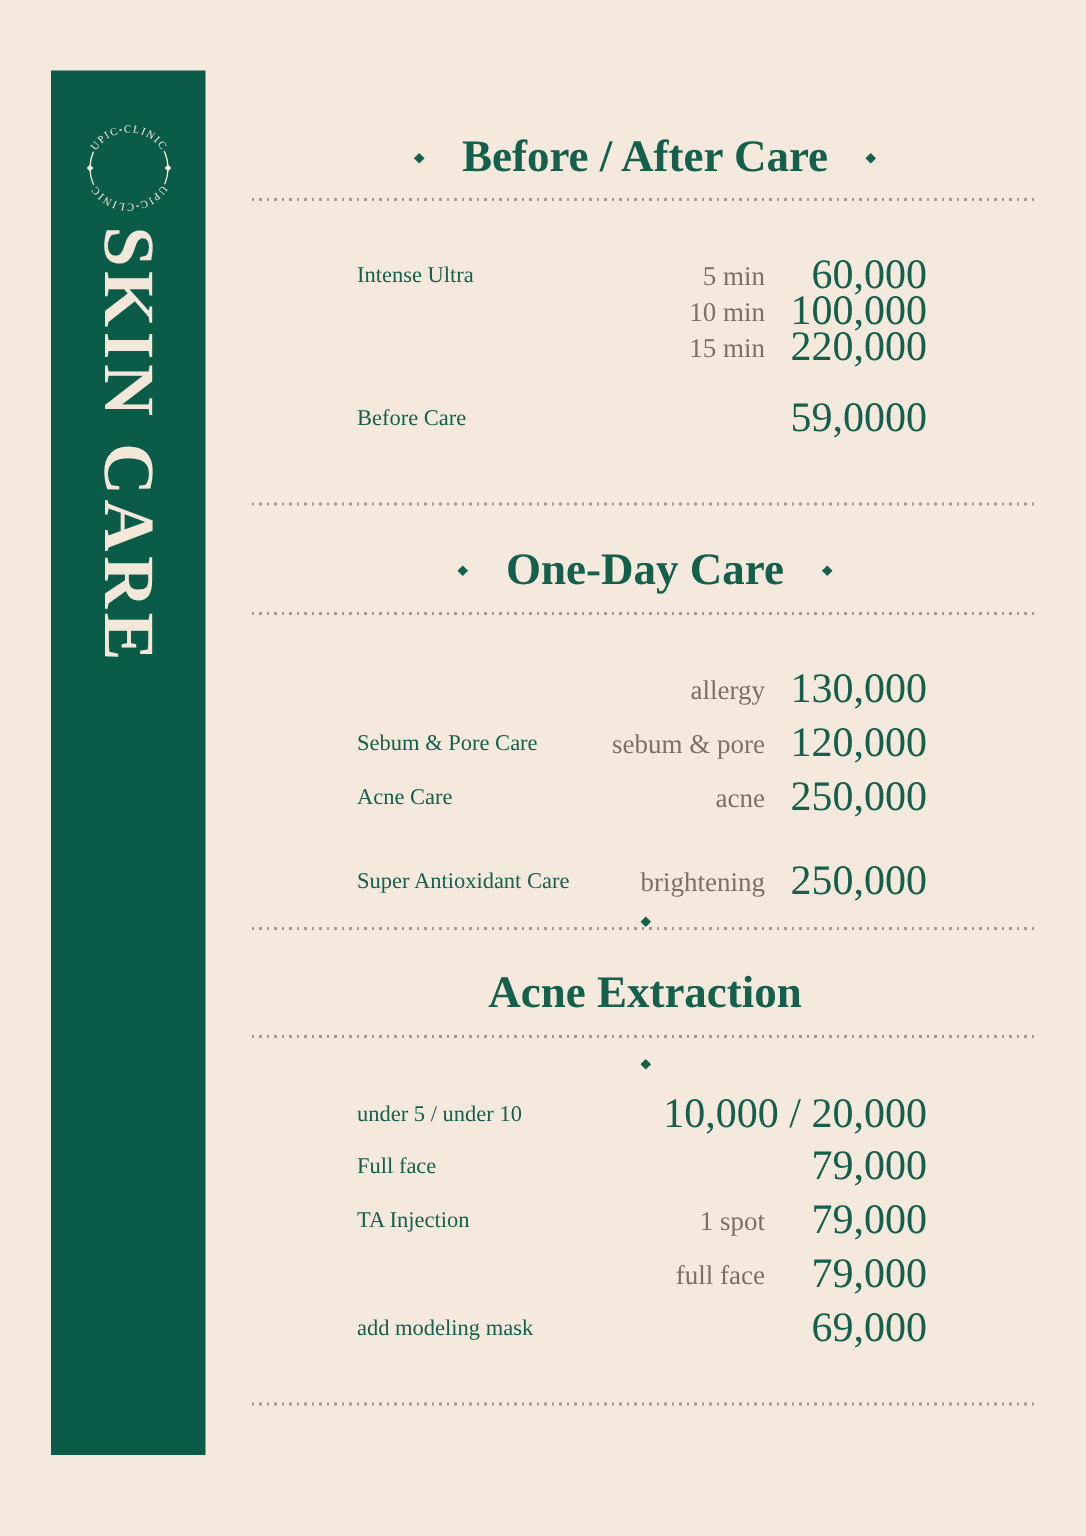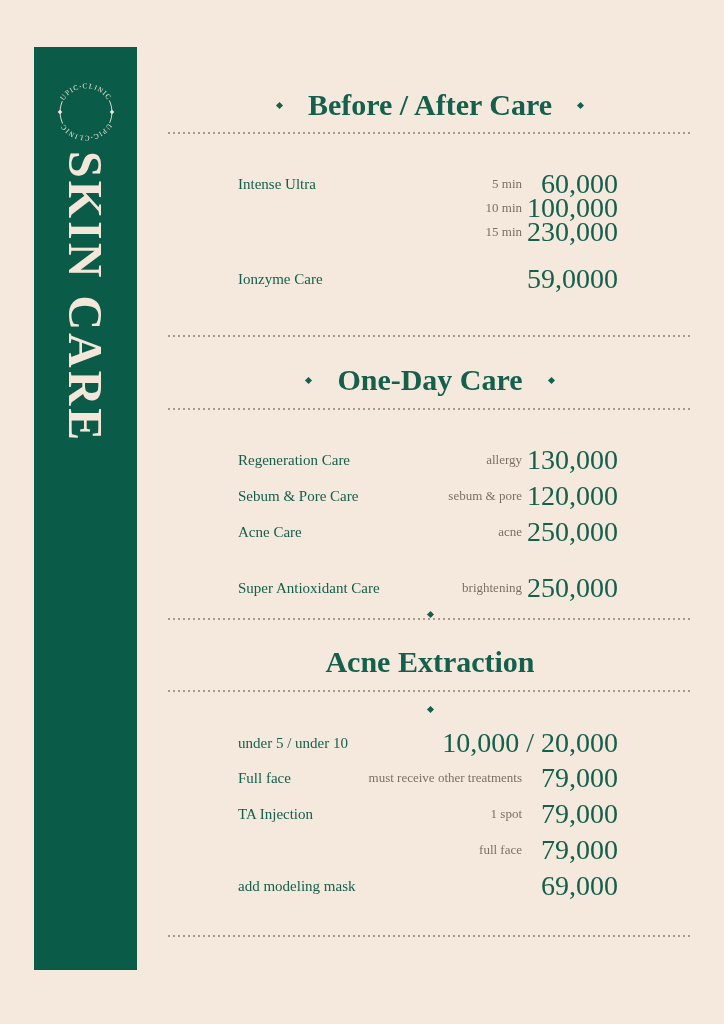--- a/index.html
+++ b/index.html
@@ -42,22 +42,22 @@
   .dia{
     width:5px;height:5px;background:#14604C;transform:rotate(45deg);
     flex:0 0 auto;
   }
   .row{position:absolute;left:0;width:100%;height:26px;line-height:26px;}
   .row .name{
     position:absolute;left:70px;top:0;line-height:26px;
     color:#14604C;font-size:15px;white-space:nowrap;
   }
   .row .mid{
-    position:absolute;right:170px;top:0;line-height:26px;
-    color:#7A7064;font-size:13px;white-space:nowrap;
+    position:absolute;right:182px;top:0;line-height:26px;
+    color:#7A7064;font-size:18px;white-space:nowrap;
   }
   .row .price{
     position:absolute;right:74px;top:0;line-height:26px;
     color:#14604C;font-size:28px;white-space:nowrap;
   }
 </style>
 </head>
 <body>
 
 <div class="page">
@@ -100,38 +100,37 @@
       <span class="price">60,000</span>
     </div>
     <div class="row" style="top:195px;">
       <span class="name"></span>
       <span class="mid">10 min</span>
       <span class="price">100,000</span>
     </div>
     <div class="row" style="top:219px;">
       <span class="name"></span>
       <span class="mid">15 min</span>
-      <span class="price">230,000</span>
+      <span class="price">220,000</span>
     </div>
     <div class="row" style="top:266px;">
-      <span class="name">Ionzyme Care</span>
+      <span class="name">Before Care</span>
       <span class="mid"></span>
       <span class="price">59,0000</span>
     </div>
 
     <div class="sep" style="top:335px;"></div>
     <div class="h" style="top:361px;justify-content:center;">
       <span class="dia"></span>
       <span>One-Day Care</span>
       <span class="dia"></span>
     </div>
     <div class="sep" style="top:408px;"></div>
 
     <div class="row" style="top:447px;">
-      <span class="name">Regeneration Care</span>
       <span class="mid">allergy</span>
       <span class="price">130,000</span>
     </div>
     <div class="row" style="top:483px;">
       <span class="name">Sebum &amp; Pore Care</span>
       <span class="mid">sebum &amp; pore</span>
       <span class="price">120,000</span>
     </div>
     <div class="row" style="top:519px;">
       <span class="name">Acne Care</span>
@@ -152,21 +151,20 @@
     </div>
     <div class="sep" style="top:690px;"></div>
 
     <div class="row" style="top:730px;">
       <span class="name">under 5 / under 10</span>
       <span class="mid"></span>
       <span class="price">10,000 / 20,000</span>
     </div>
     <div class="row" style="top:765px;">
       <span class="name">Full face</span>
-      <span class="mid">must receive other treatments</span>
       <span class="price">79,000</span>
     </div>
     <div class="row" style="top:801px;">
       <span class="name">TA Injection</span>
       <span class="mid">1 spot</span>
       <span class="price">79,000</span>
     </div>
     <div class="row" style="top:837px;">
       <span class="name"></span>
       <span class="mid">full face</span>

